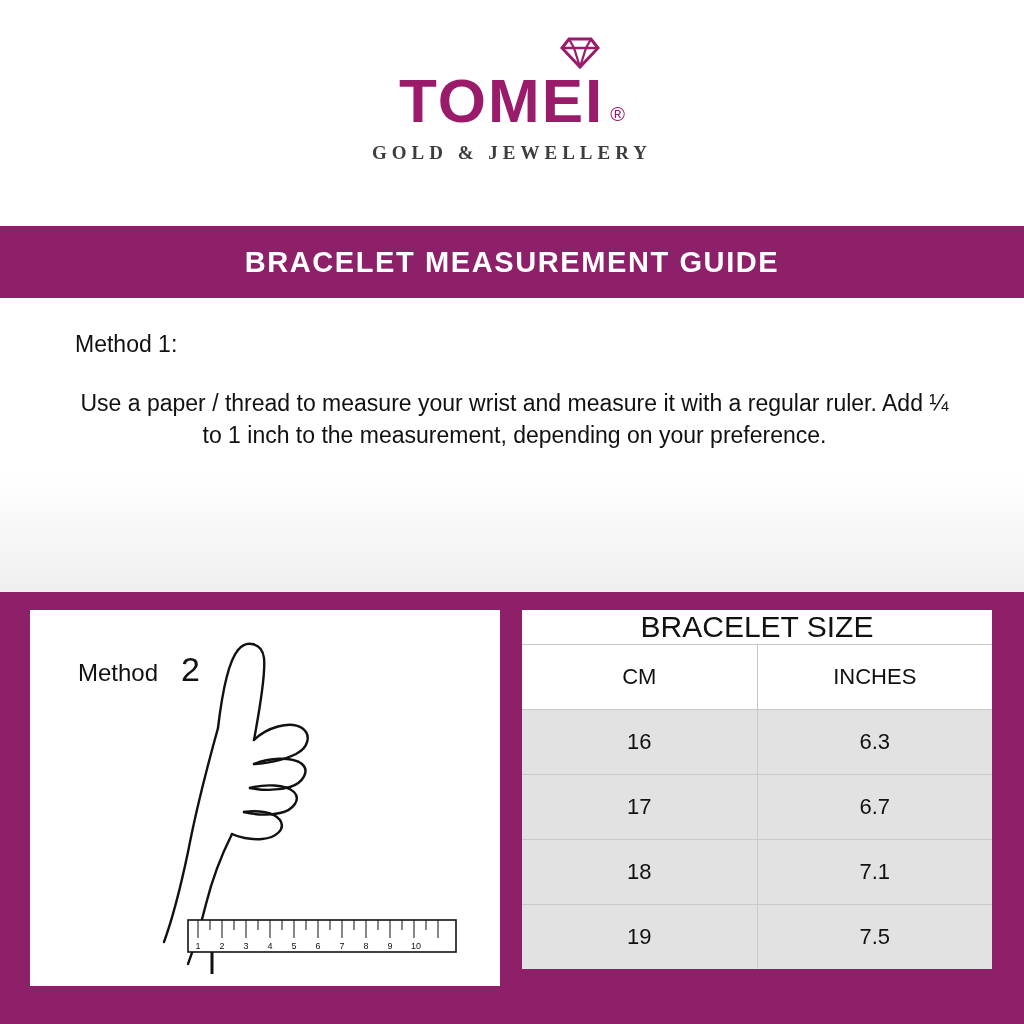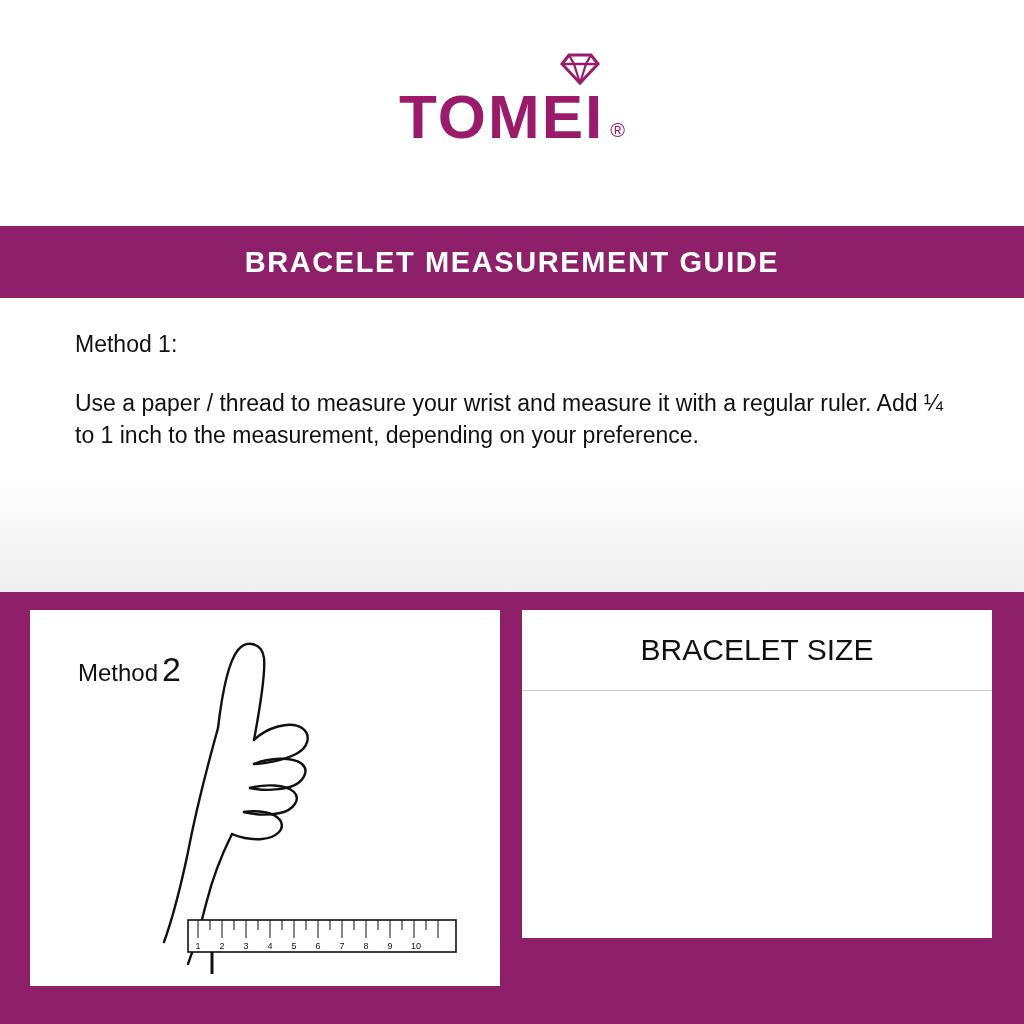--- a/index.html
+++ b/index.html
@@ -88,20 +88,21 @@
   
   .methods {
     background: linear-gradient(to bottom, #ffffff 0%, #ffffff 60%, #f0eff0 100%);
     padding: 30px 70px 22px 75px;
     box-sizing: border-box;
     height: 294px;
   }
   .method-block {
     display: flex;
     margin-bottom: 26px;
+    text-align: center;
   }
   .method-label {
     font-size: 23px;
     color: #111111;
     white-space: nowrap;
     line-height: 1.42;
     padding-right: 6px;
   }
   .method-text {
     font-size: 23px;
@@ -128,21 +129,21 @@
     height: 376px;
     background: #ffffff;
     box-sizing: border-box;
   }
   .method-tag {
     position: absolute;
     left: 48px;
     top: 40px;
     display: flex;
     align-items: baseline;
-    gap: 4px;
+    gap: 23px;
   }
   .method-tag .word {
     font-size: 24px;
     color: #111111;
   }
   .method-tag .num {
     font-size: 34px;
     color: #111111;
   }
   .hand-svg {
@@ -203,20 +204,21 @@
     <div class="logo-row">
       <svg class="diamond-icon" viewBox="0 0 42 34">
         <path d="M3 12 L10 3 L32 3 L39 12 L21 31 Z" fill="none" stroke="#9B1B6B" stroke-width="3"></path>
         <path d="M3 12 L39 12" fill="none" stroke="#9B1B6B" stroke-width="2.4"></path>
         <path d="M10 3 L15 12 L21 31" fill="none" stroke="#9B1B6B" stroke-width="2.2"></path>
         <path d="M32 3 L27 12 L21 31" fill="none" stroke="#9B1B6B" stroke-width="2.2"></path>
       </svg>
       <span class="logo-word">TOMEI</span>
       <span class="logo-reg">®</span>
     </div>
+    <div class="logo-sub">GOLD &amp; JEWELLERY</div>
   </div>
 
   <div class="title-bar">
     <h1>BRACELET MEASUREMENT GUIDE</h1>
   </div>
 
   <div class="methods">
     <div class="method-block">
       <div class="method-label">Method 1:</div>
     </div>
@@ -286,16 +288,42 @@
               <text x="240" y="317">9</text>
             <text x="266" y="317">10</text>
           </g>
           <line x1="62" y1="320" x2="62" y2="342" stroke="#111111" stroke-width="3"></line>
         </g>
       </svg>
     </div>
 
     <div class="size-card">
       <div class="size-title">BRACELET SIZE</div>
+      <table class="size-table">
+        <thead>
+          <tr>
+            <th>CM</th>
+            <th>INCHES</th>
+          </tr>
+        </thead>
+        <tbody>
+          <tr>
+            <td>16</td>
+            <td>6.3</td>
+          </tr>
+          <tr>
+            <td>17</td>
+            <td>6.7</td>
+          </tr>
+          <tr>
+            <td>18</td>
+            <td>7.1</td>
+          </tr>
+          <tr>
+            <td>19</td>
+            <td>7.5</td>
+          </tr>
+        </tbody>
+      </table>
     </div>
 
   </div>
 </div>
 
 </body></html>

